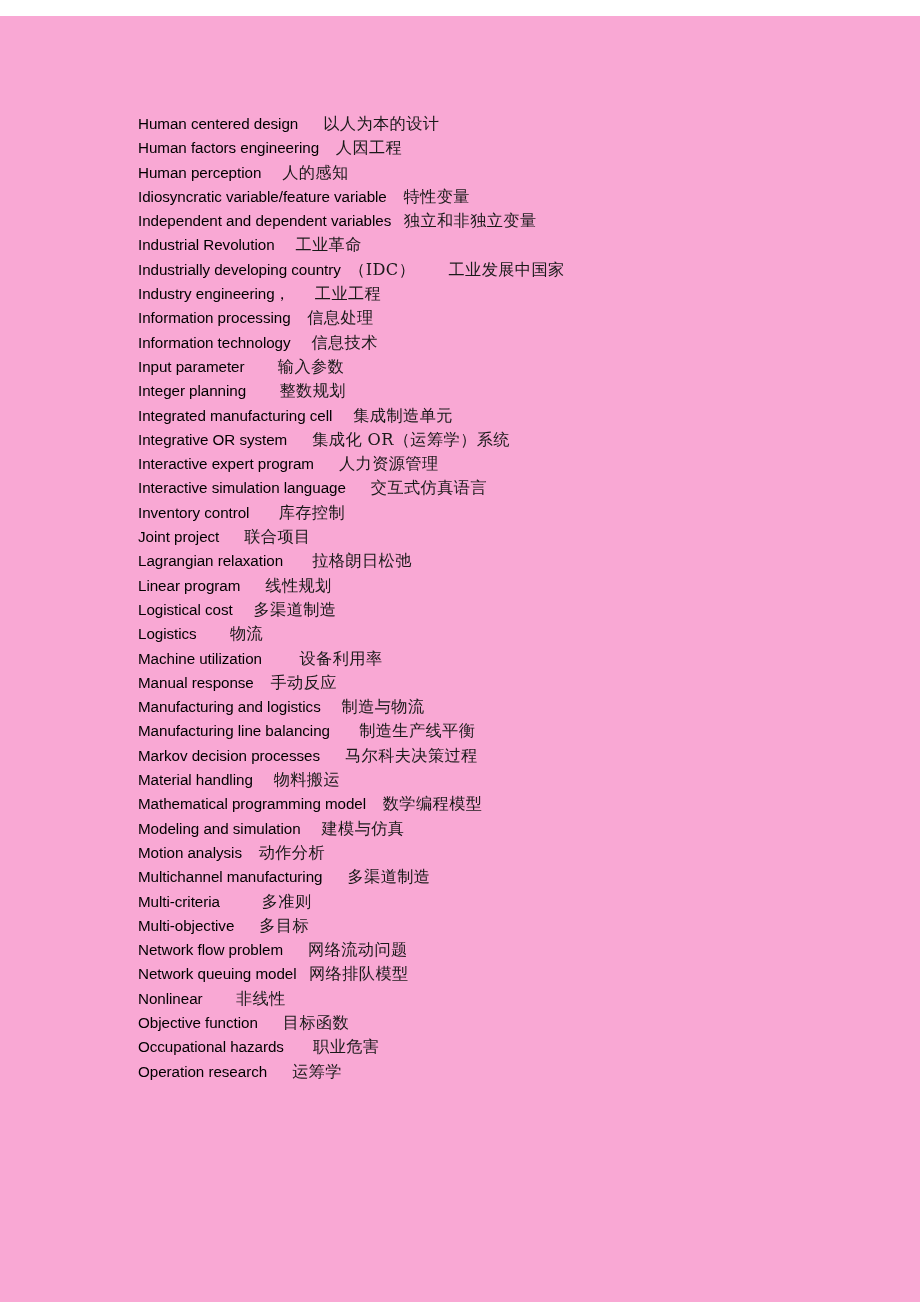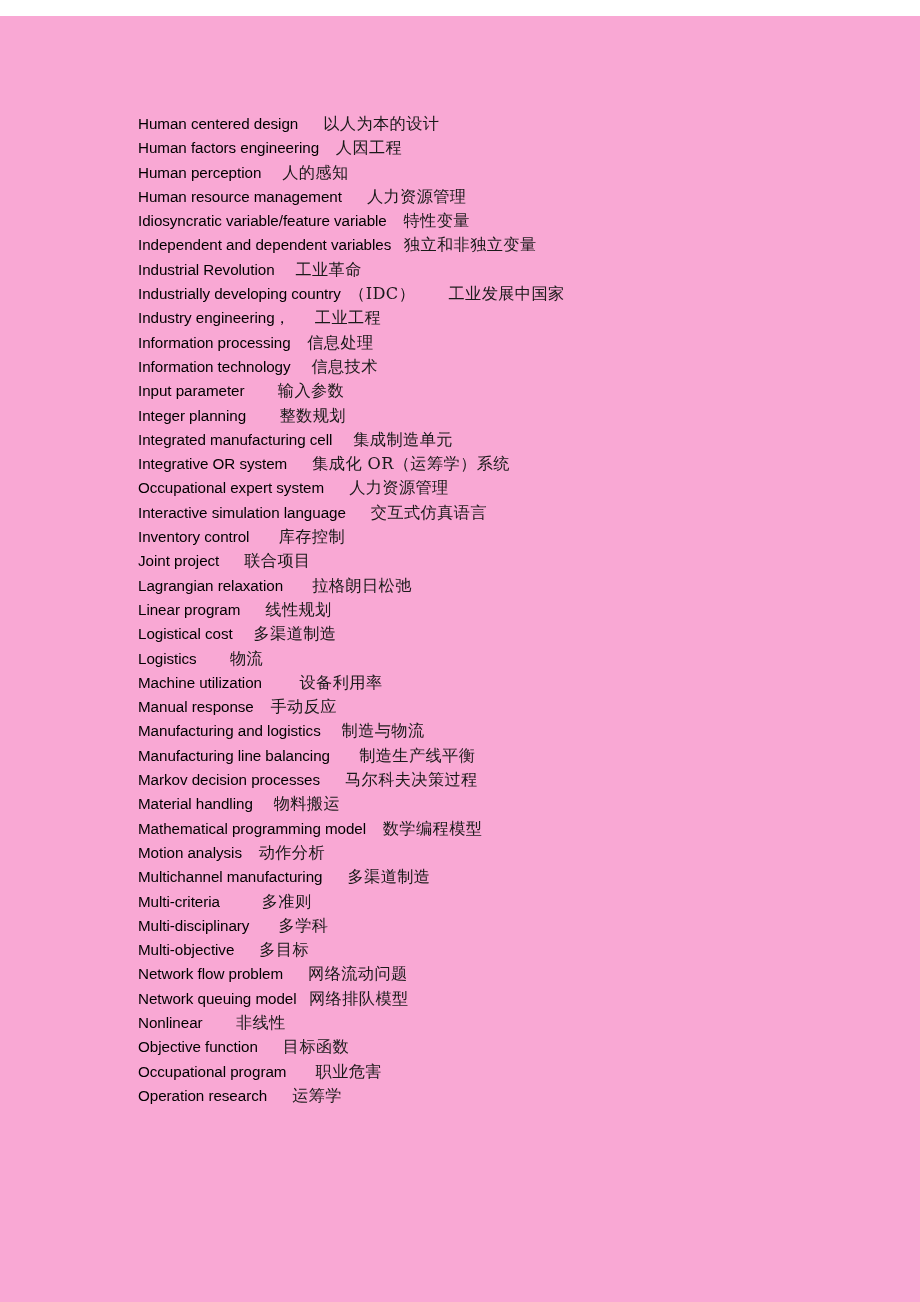--- a/index.html
+++ b/index.html
@@ -64,52 +64,51 @@
   }
 </style>
 </head>
 <body>
 
 <div id="glossary-page">
   <div id="glossary-list">
       <div class="glossary-entry"><span class="term-en">Human centered design</span><span class="term-gap">      </span><span class="term-zh">以人为本的设计</span></div>
       <div class="glossary-entry"><span class="term-en">Human factors engineering</span><span class="term-gap">    </span><span class="term-zh">人因工程</span></div>
       <div class="glossary-entry"><span class="term-en">Human perception</span><span class="term-gap">     </span><span class="term-zh">人的感知</span></div>
-      <div class="glossary-entry"><span class="term-en">Human resource management</span><span class="term-gap">      </span><span class="term-zh">人力资源管理</span></div>
       <div class="glossary-entry"><span class="term-en">Idiosyncratic variable/feature variable</span><span class="term-gap">    </span><span class="term-zh">特性变量</span></div>
       <div class="glossary-entry"><span class="term-en">Independent and dependent variables</span><span class="term-gap">   </span><span class="term-zh">独立和非独立变量</span></div>
       <div class="glossary-entry"><span class="term-en">Industrial Revolution</span><span class="term-gap">     </span><span class="term-zh">工业革命</span></div>
       <div class="glossary-entry"><span class="term-en">Industrially developing country</span><span class="term-gap">  </span><span class="term-zh">（IDC）      工业发展中国家</span></div>
       <div class="glossary-entry"><span class="term-en">Industry engineering，</span><span class="term-gap">      </span><span class="term-zh">工业工程</span></div>
       <div class="glossary-entry"><span class="term-en">Information processing</span><span class="term-gap">    </span><span class="term-zh">信息处理</span></div>
       <div class="glossary-entry"><span class="term-en">Information technology</span><span class="term-gap">     </span><span class="term-zh">信息技术</span></div>
       <div class="glossary-entry"><span class="term-en">Input parameter</span><span class="term-gap">        </span><span class="term-zh">输入参数</span></div>
       <div class="glossary-entry"><span class="term-en">Integer planning</span><span class="term-gap">        </span><span class="term-zh">整数规划</span></div>
       <div class="glossary-entry"><span class="term-en">Integrated manufacturing cell</span><span class="term-gap">     </span><span class="term-zh">集成制造单元</span></div>
       <div class="glossary-entry"><span class="term-en">Integrative OR system</span><span class="term-gap">      </span><span class="term-zh">集成化 OR（运筹学）系统</span></div>
-      <div class="glossary-entry"><span class="term-en">Occupational expert system</span><span class="term-gap">      </span><span class="term-zh">人力资源管理</span></div>
+      <div class="glossary-entry"><span class="term-en">Interactive expert program</span><span class="term-gap">      </span><span class="term-zh">人力资源管理</span></div>
       <div class="glossary-entry"><span class="term-en">Interactive simulation language</span><span class="term-gap">      </span><span class="term-zh">交互式仿真语言</span></div>
       <div class="glossary-entry"><span class="term-en">Inventory control</span><span class="term-gap">       </span><span class="term-zh">库存控制</span></div>
       <div class="glossary-entry"><span class="term-en">Joint project</span><span class="term-gap">      </span><span class="term-zh">联合项目</span></div>
       <div class="glossary-entry"><span class="term-en">Lagrangian relaxation</span><span class="term-gap">       </span><span class="term-zh">拉格朗日松弛</span></div>
       <div class="glossary-entry"><span class="term-en">Linear program</span><span class="term-gap">      </span><span class="term-zh">线性规划</span></div>
       <div class="glossary-entry"><span class="term-en">Logistical cost</span><span class="term-gap">     </span><span class="term-zh">多渠道制造</span></div>
       <div class="glossary-entry"><span class="term-en">Logistics</span><span class="term-gap">        </span><span class="term-zh">物流</span></div>
       <div class="glossary-entry"><span class="term-en">Machine utilization</span><span class="term-gap">         </span><span class="term-zh">设备利用率</span></div>
       <div class="glossary-entry"><span class="term-en">Manual response</span><span class="term-gap">    </span><span class="term-zh">手动反应</span></div>
       <div class="glossary-entry"><span class="term-en">Manufacturing and logistics</span><span class="term-gap">     </span><span class="term-zh">制造与物流</span></div>
       <div class="glossary-entry"><span class="term-en">Manufacturing line balancing</span><span class="term-gap">       </span><span class="term-zh">制造生产线平衡</span></div>
       <div class="glossary-entry"><span class="term-en">Markov decision processes</span><span class="term-gap">      </span><span class="term-zh">马尔科夫决策过程</span></div>
       <div class="glossary-entry"><span class="term-en">Material handling</span><span class="term-gap">     </span><span class="term-zh">物料搬运</span></div>
       <div class="glossary-entry"><span class="term-en">Mathematical programming model</span><span class="term-gap">    </span><span class="term-zh">数学编程模型</span></div>
+      <div class="glossary-entry"><span class="term-en">Modeling and simulation</span><span class="term-gap">     </span><span class="term-zh">建模与仿真</span></div>
       <div class="glossary-entry"><span class="term-en">Motion analysis</span><span class="term-gap">    </span><span class="term-zh">动作分析</span></div>
       <div class="glossary-entry"><span class="term-en">Multichannel manufacturing</span><span class="term-gap">      </span><span class="term-zh">多渠道制造</span></div>
       <div class="glossary-entry"><span class="term-en">Multi-criteria</span><span class="term-gap">          </span><span class="term-zh">多准则</span></div>
-      <div class="glossary-entry"><span class="term-en">Multi-disciplinary</span><span class="term-gap">       </span><span class="term-zh">多学科</span></div>
       <div class="glossary-entry"><span class="term-en">Multi-objective</span><span class="term-gap">      </span><span class="term-zh">多目标</span></div>
       <div class="glossary-entry"><span class="term-en">Network flow problem</span><span class="term-gap">      </span><span class="term-zh">网络流动问题</span></div>
       <div class="glossary-entry"><span class="term-en">Network queuing model</span><span class="term-gap">   </span><span class="term-zh">网络排队模型</span></div>
       <div class="glossary-entry"><span class="term-en">Nonlinear</span><span class="term-gap">        </span><span class="term-zh">非线性</span></div>
       <div class="glossary-entry"><span class="term-en">Objective function</span><span class="term-gap">      </span><span class="term-zh">目标函数</span></div>
-      <div class="glossary-entry"><span class="term-en">Occupational program</span><span class="term-gap">       </span><span class="term-zh">职业危害</span></div>
+      <div class="glossary-entry"><span class="term-en">Occupational hazards</span><span class="term-gap">       </span><span class="term-zh">职业危害</span></div>
       <div class="glossary-entry"><span class="term-en">Operation research</span><span class="term-gap">      </span><span class="term-zh">运筹学</span></div>
     </div>
 </div>
 
 </body></html>

